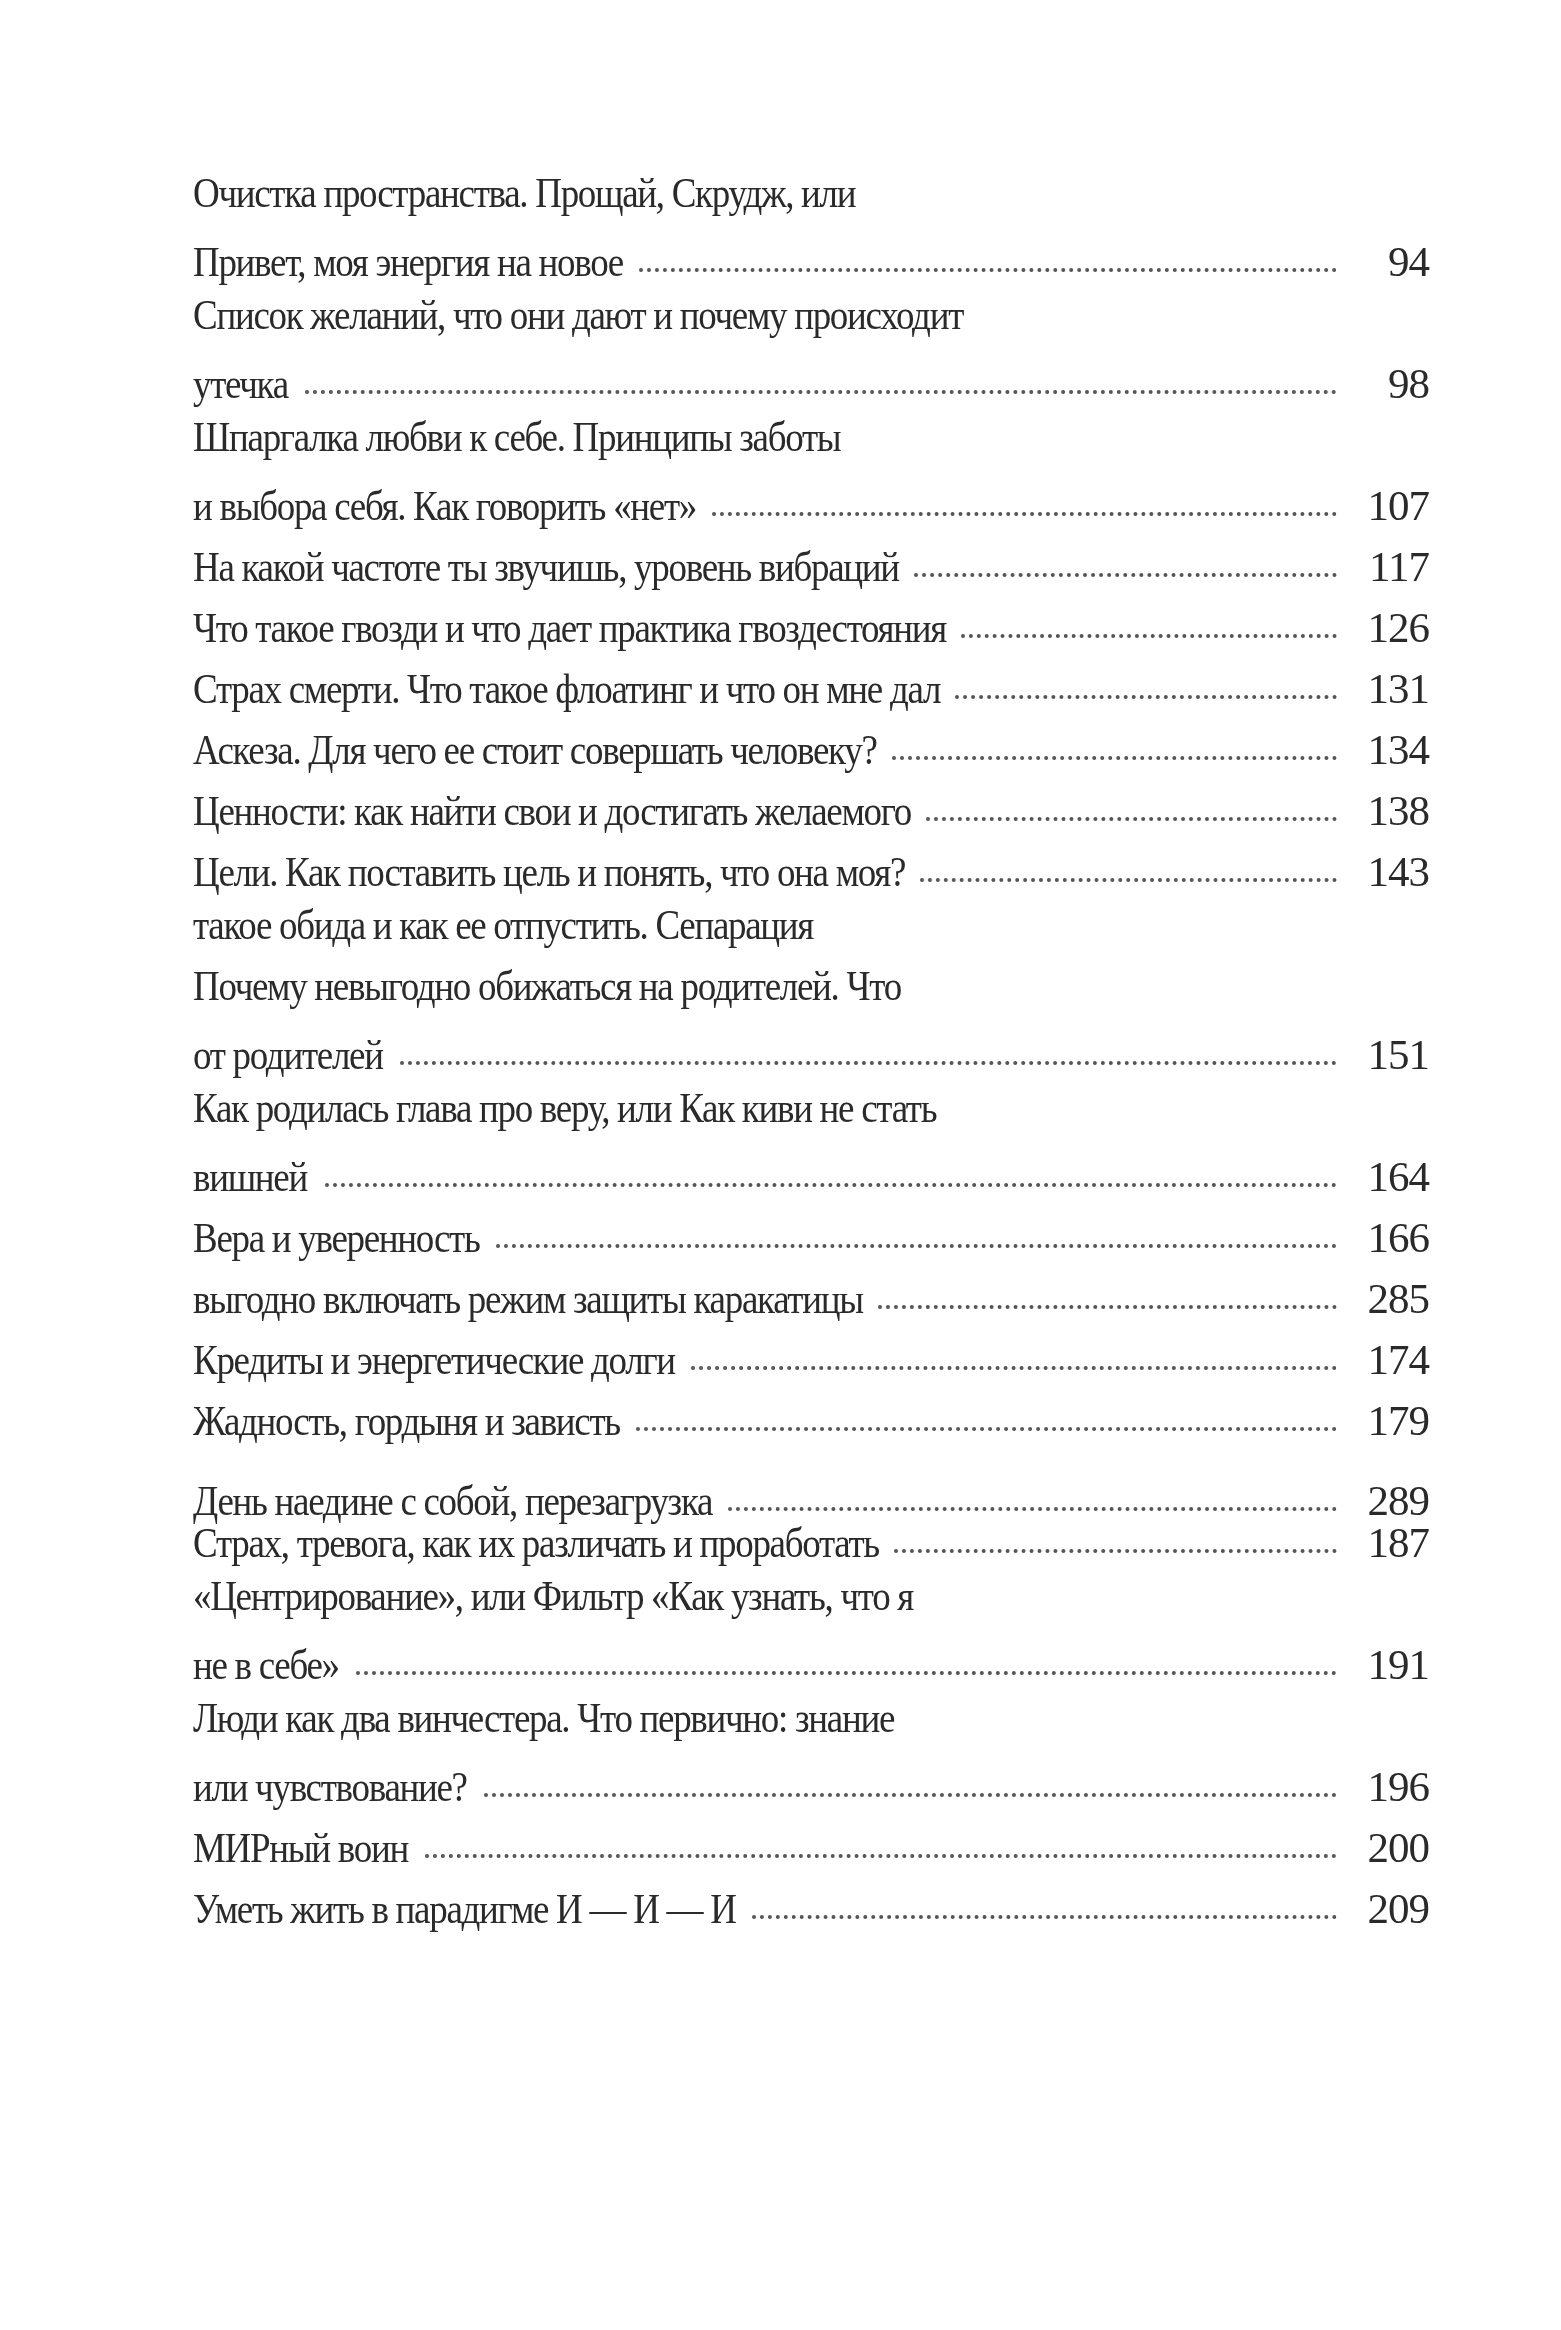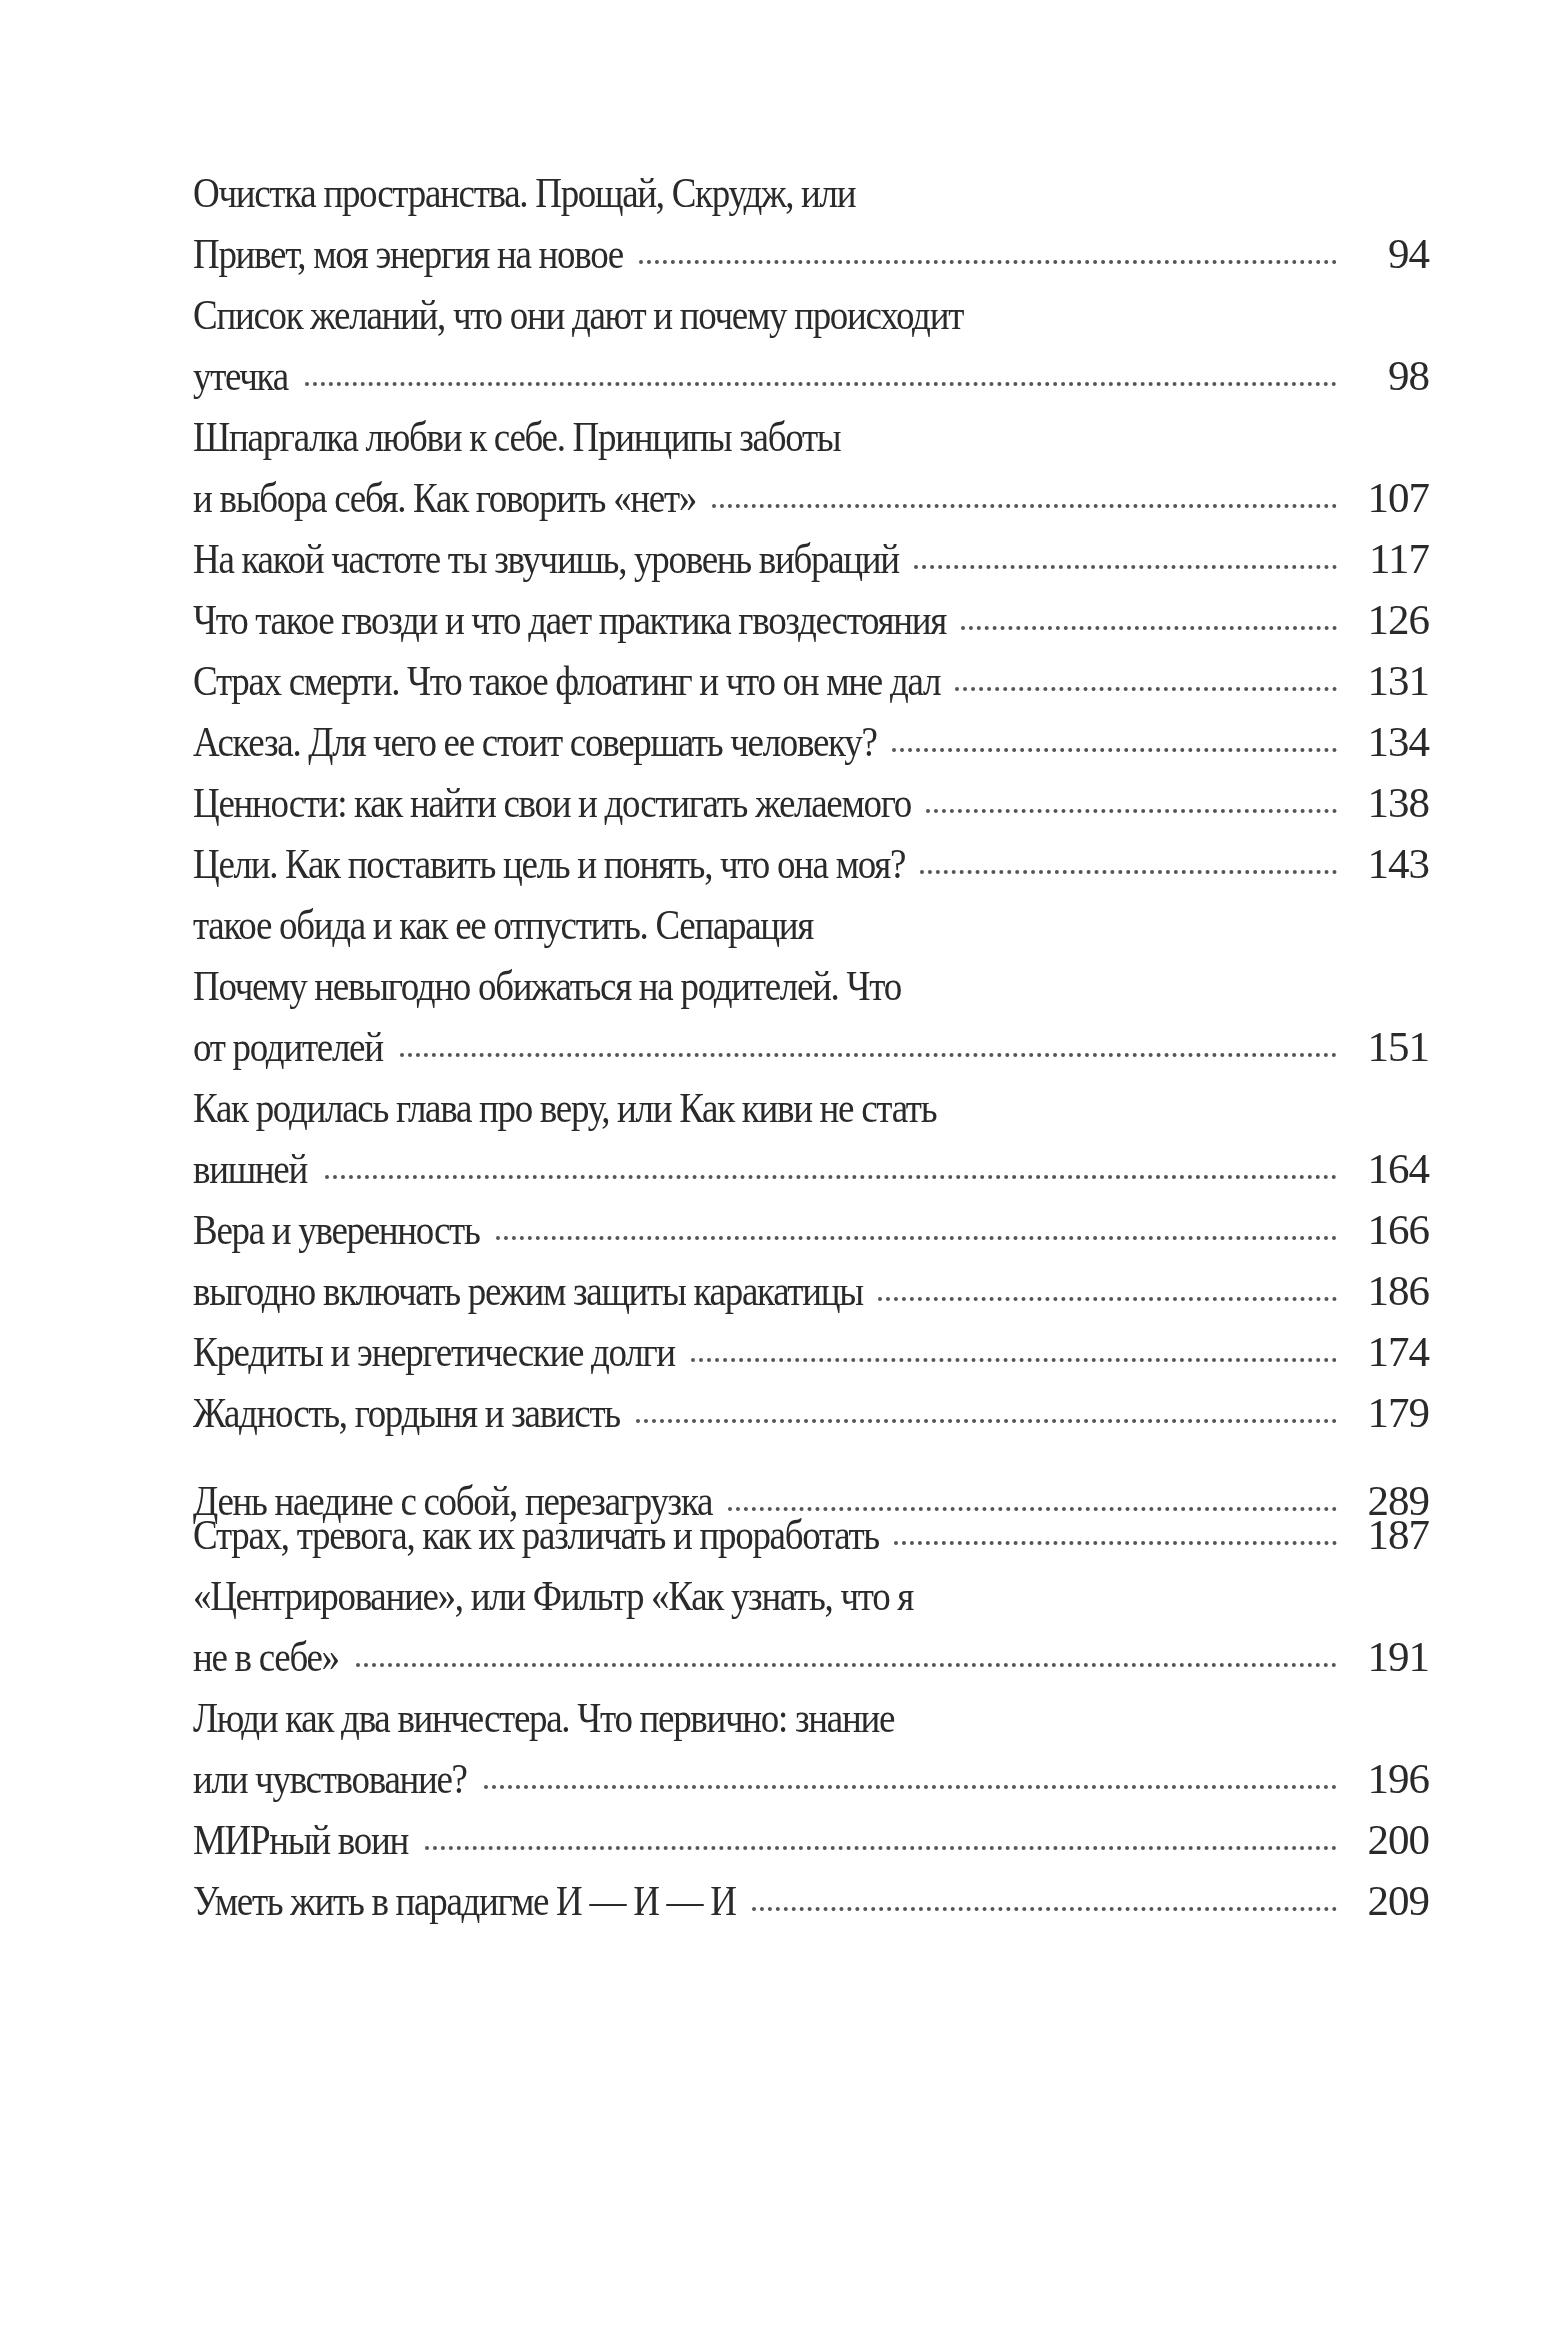--- a/index.html
+++ b/index.html
@@ -58,20 +58,21 @@
     border-bottom: 4.1px dotted #555;
     position: relative;
     top: -4.1px;
     min-width: 20.4px;
   }
   .page-num {
     flex: 0 0 77px;
     text-align: right;
     font-size: 43px;
     letter-spacing: -1px;
+    margin-top: 8px;
   }
   .filler {
     flex: 1 1 auto;
   }
 </style>
 </head>
 <body>
 
 <div class="page">
   <ol class="toc" id="toc">
@@ -180,21 +181,21 @@
         <div class="line">
           <span class="text-wrap" style="width: 285px;"><span class="text">Вера и уверенность</span></span>
           <span class="leader"></span>
           <span class="page-num">166</span>
         </div>
       </li>
       <li class="entry">
         <div class="line">
           <span class="text-wrap" style="width: 667px;"><span class="text">выгодно включать режим защиты каракатицы</span></span>
           <span class="leader"></span>
-          <span class="page-num">186</span>
+          <span class="page-num">285</span>
         </div>
       </li>
       <li class="entry">
         <div class="line">
           <span class="text-wrap" style="width: 480px;"><span class="text">Кредиты и энергетические долги</span></span>
           <span class="leader"></span>
           <span class="page-num">174</span>
         </div>
       </li>
       <li class="entry">

